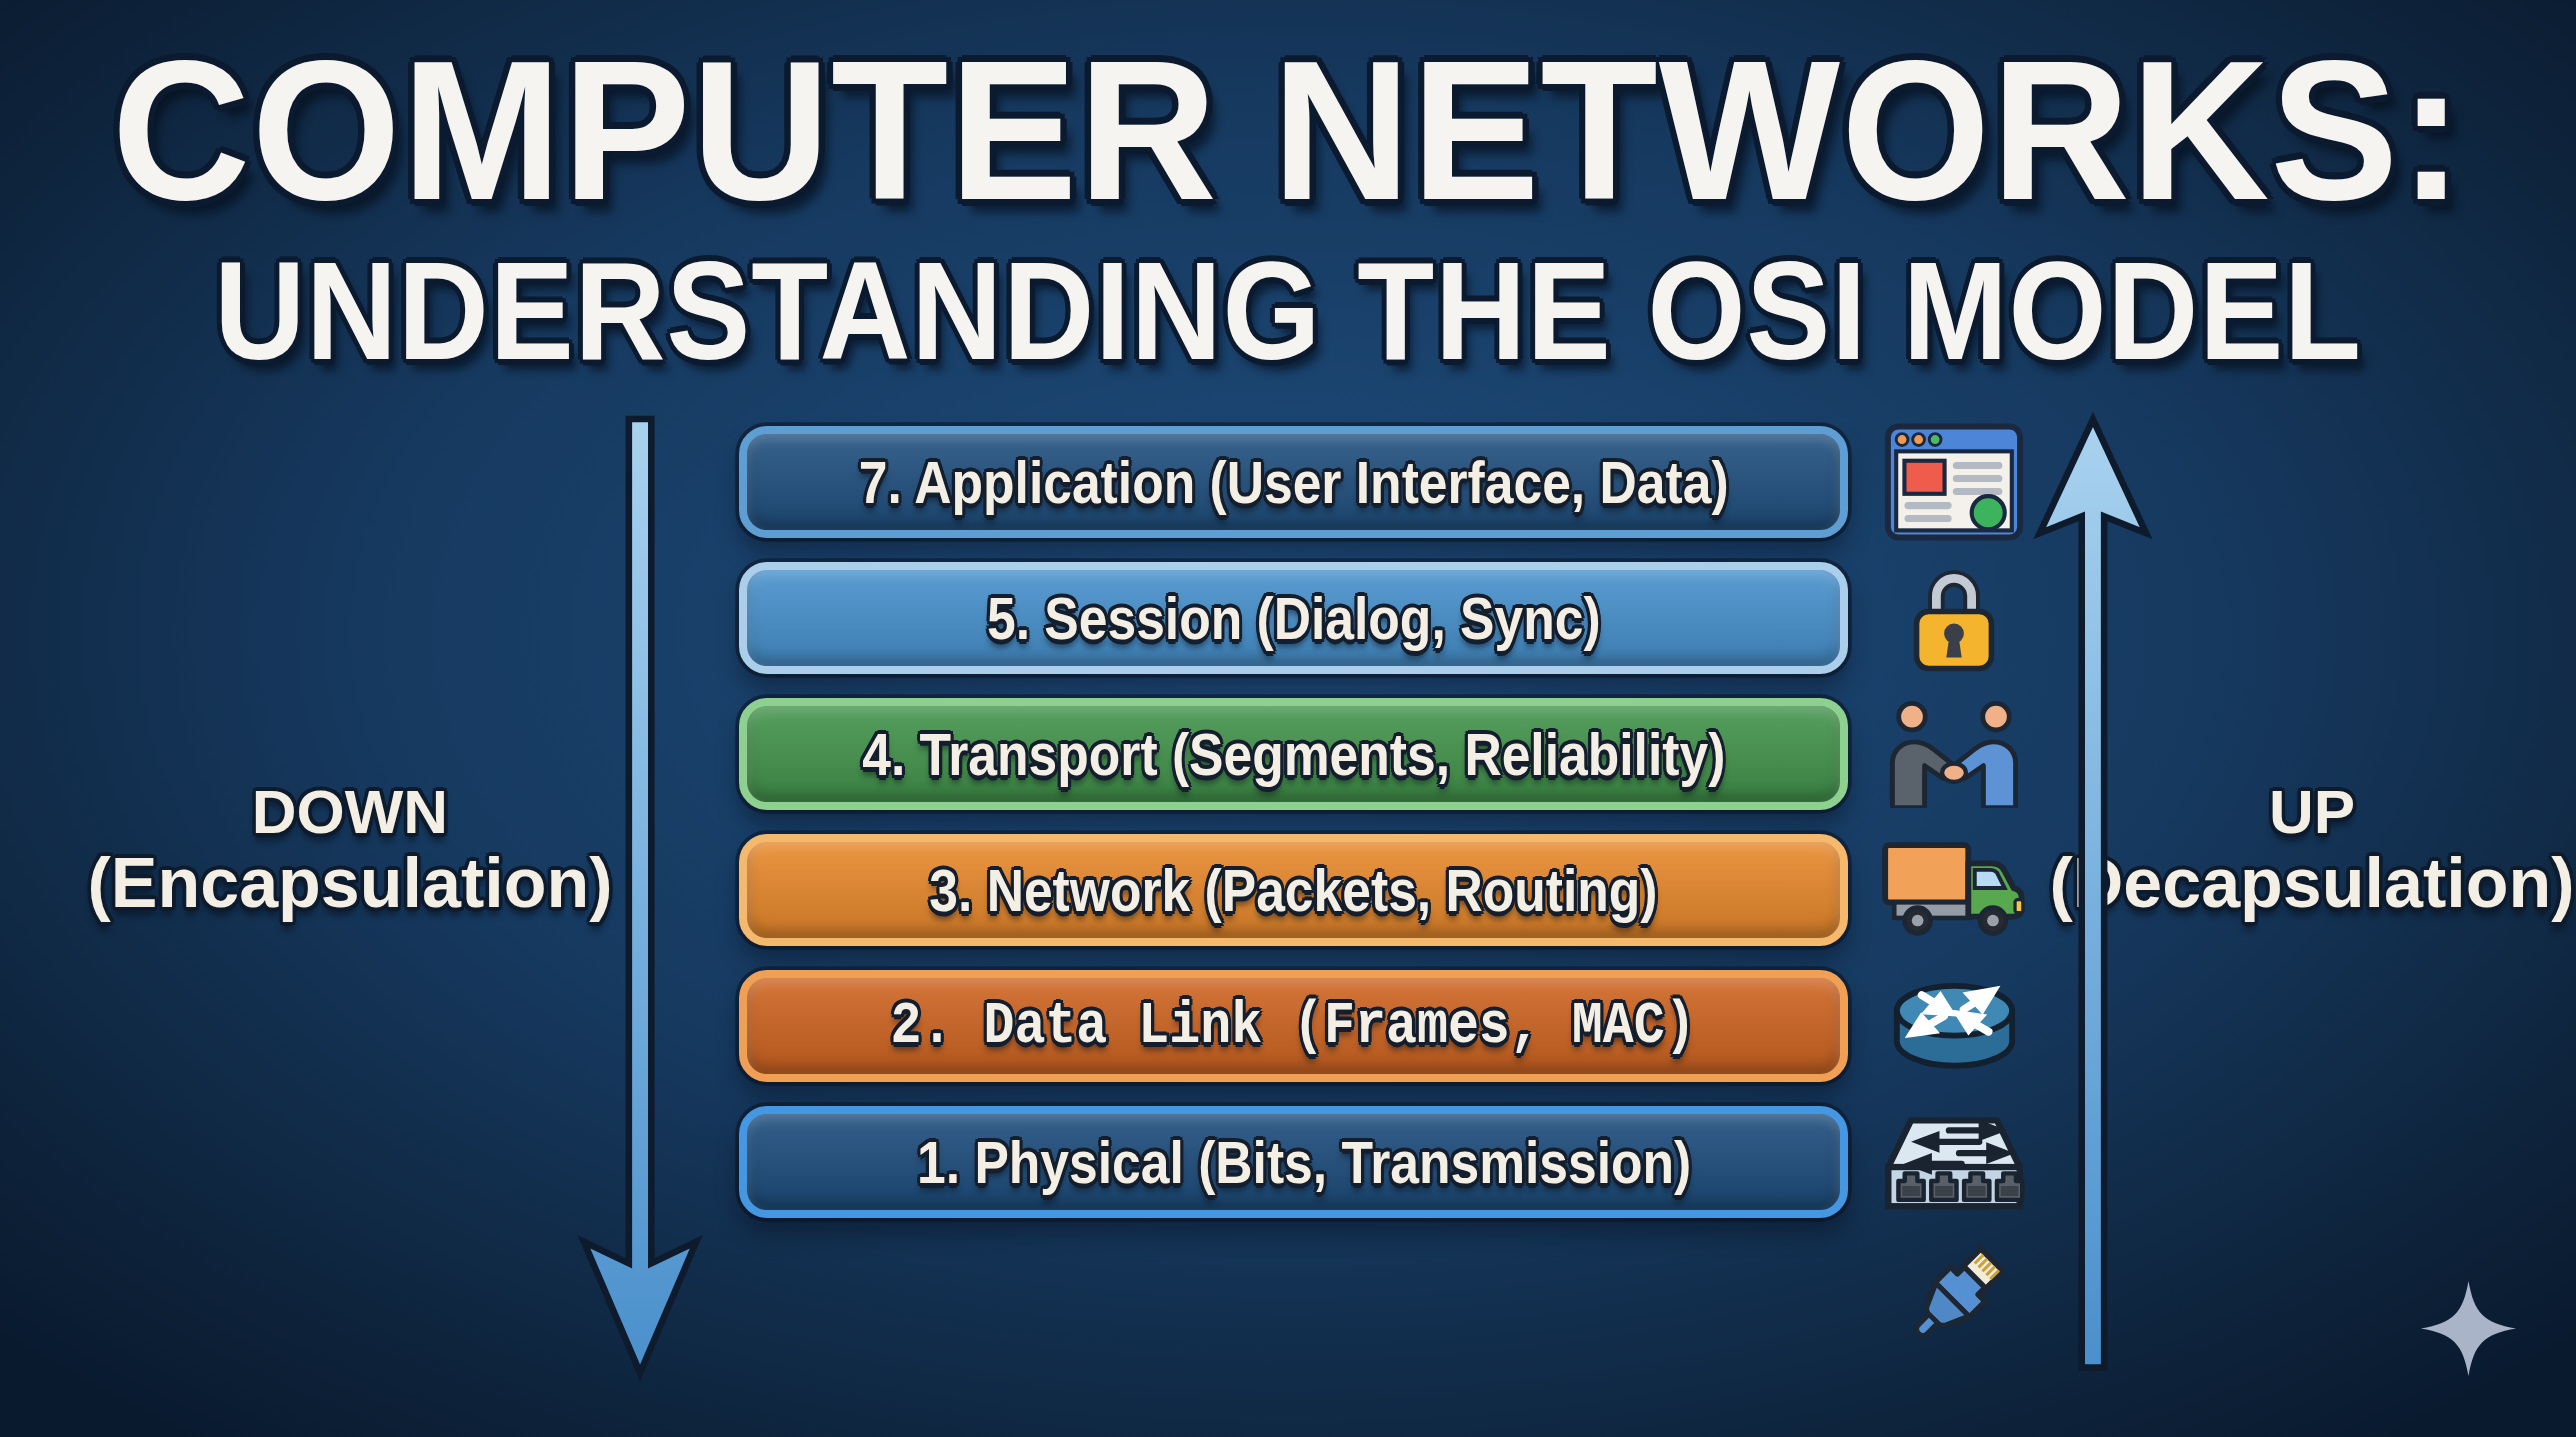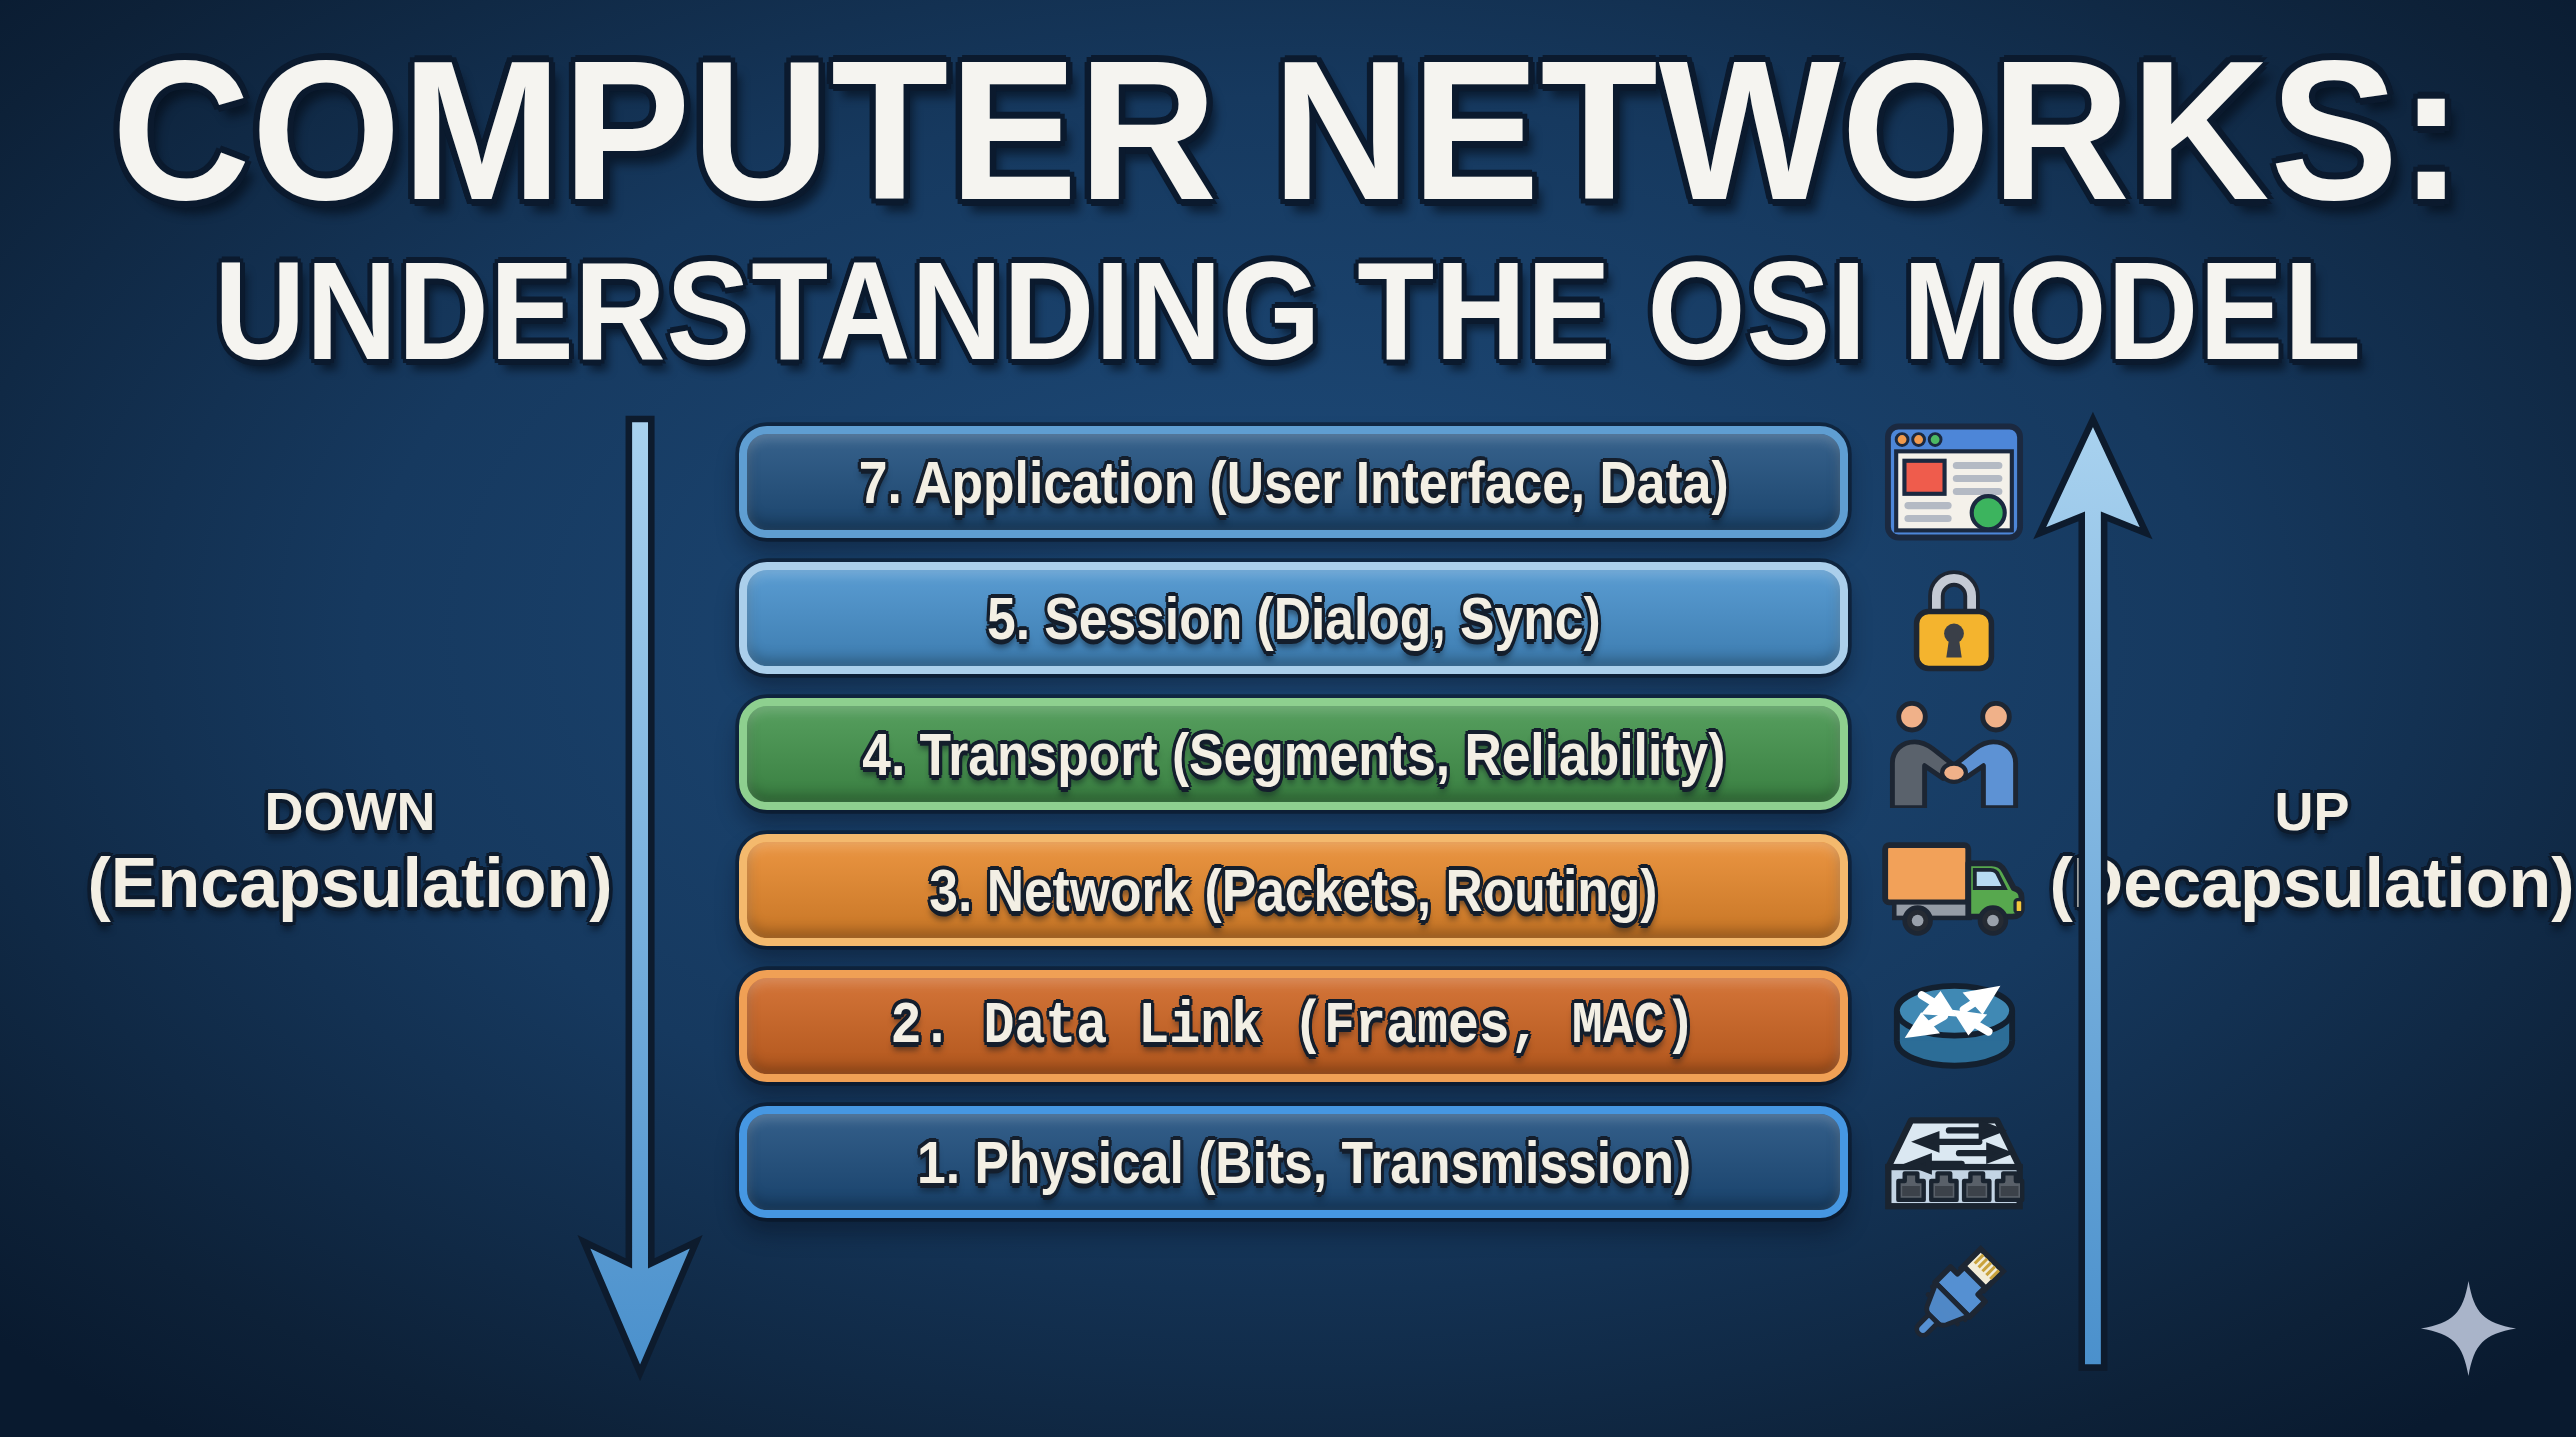--- a/index.html
+++ b/index.html
@@ -43,21 +43,21 @@
   }
   
   .icons-column{position:absolute;left:1877px;top:426px;width:154px;}
   .icon-cell{height:112px;margin-bottom:24px;display:flex;align-items:center;justify-content:center;}
   .icon-cell:last-child{margin-bottom:0;}
   
   .side-label{position:absolute;width:580px;text-align:center;color:var(--label-color);font-weight:700;
     text-shadow:-3.7px 0 0 #0d1b2d,3.7px 0 0 #0d1b2d,0 -3.7px 0 #0d1b2d,0 3.7px 0 #0d1b2d,
       -2.8px -2.8px 0 #0d1b2d,2.8px -2.8px 0 #0d1b2d,-2.8px 2.8px 0 #0d1b2d,2.8px 2.8px 0 #0d1b2d,
       0 7.5px 6.6px rgba(6,12,22,.55);}
-  .side-label .dir{font-size:54px;line-height:73px;margin:0;}
+  .side-label .dir{font-size:62px;line-height:73px;margin:0;}
   .side-label .proc{font-size:70px;line-height:71px;margin:0;}
   .down-label{left:60px;top:775px;}
   .up-label{left:2022px;top:775px;}
   
   .flow-arrow{position:absolute;}
   .arrow-poly{stroke:var(--arrow-outline);stroke-width:7;stroke-linejoin:miter;}
   .sparkle{position:absolute;left:2419px;top:1279px;}
 </style>
 </head>
 <body>

